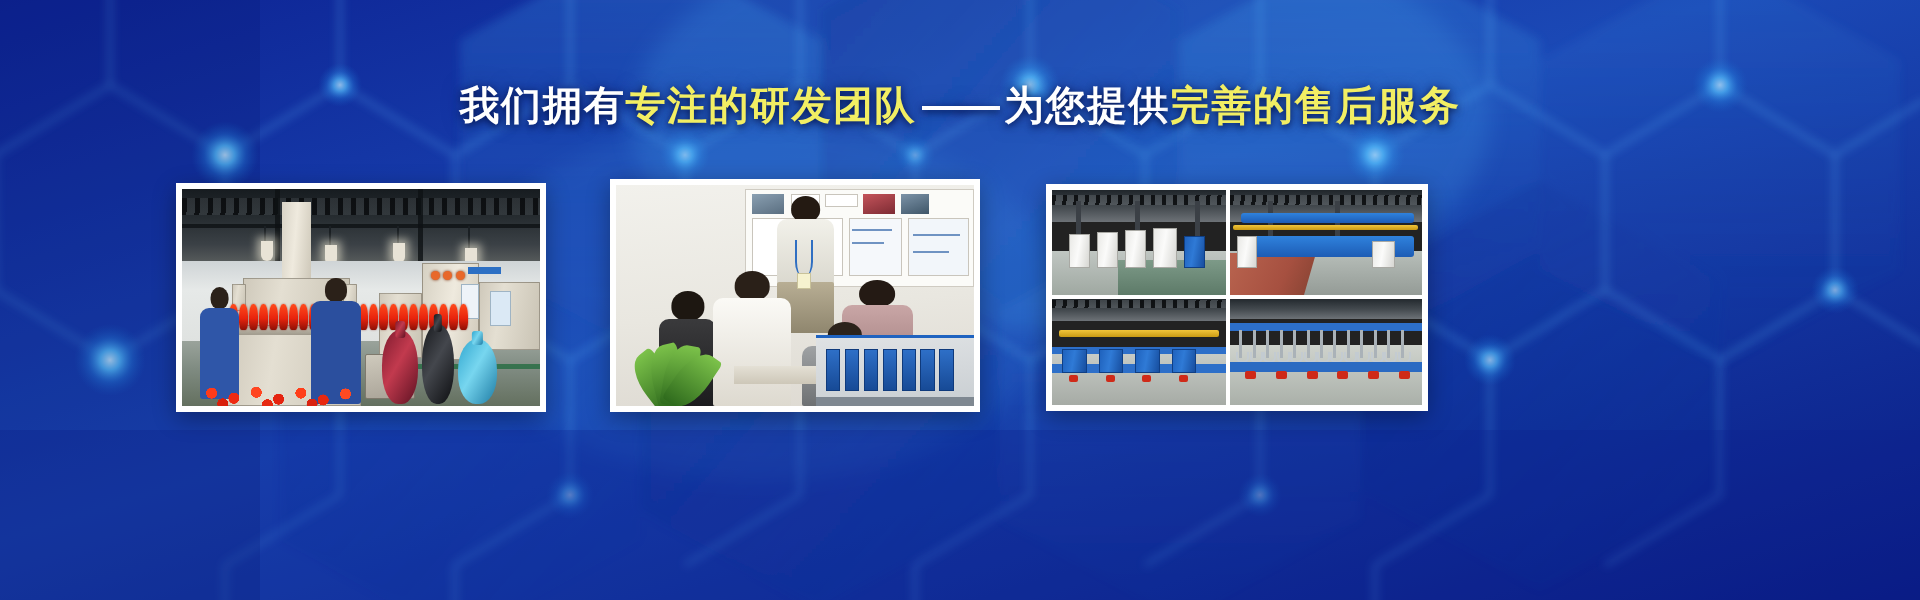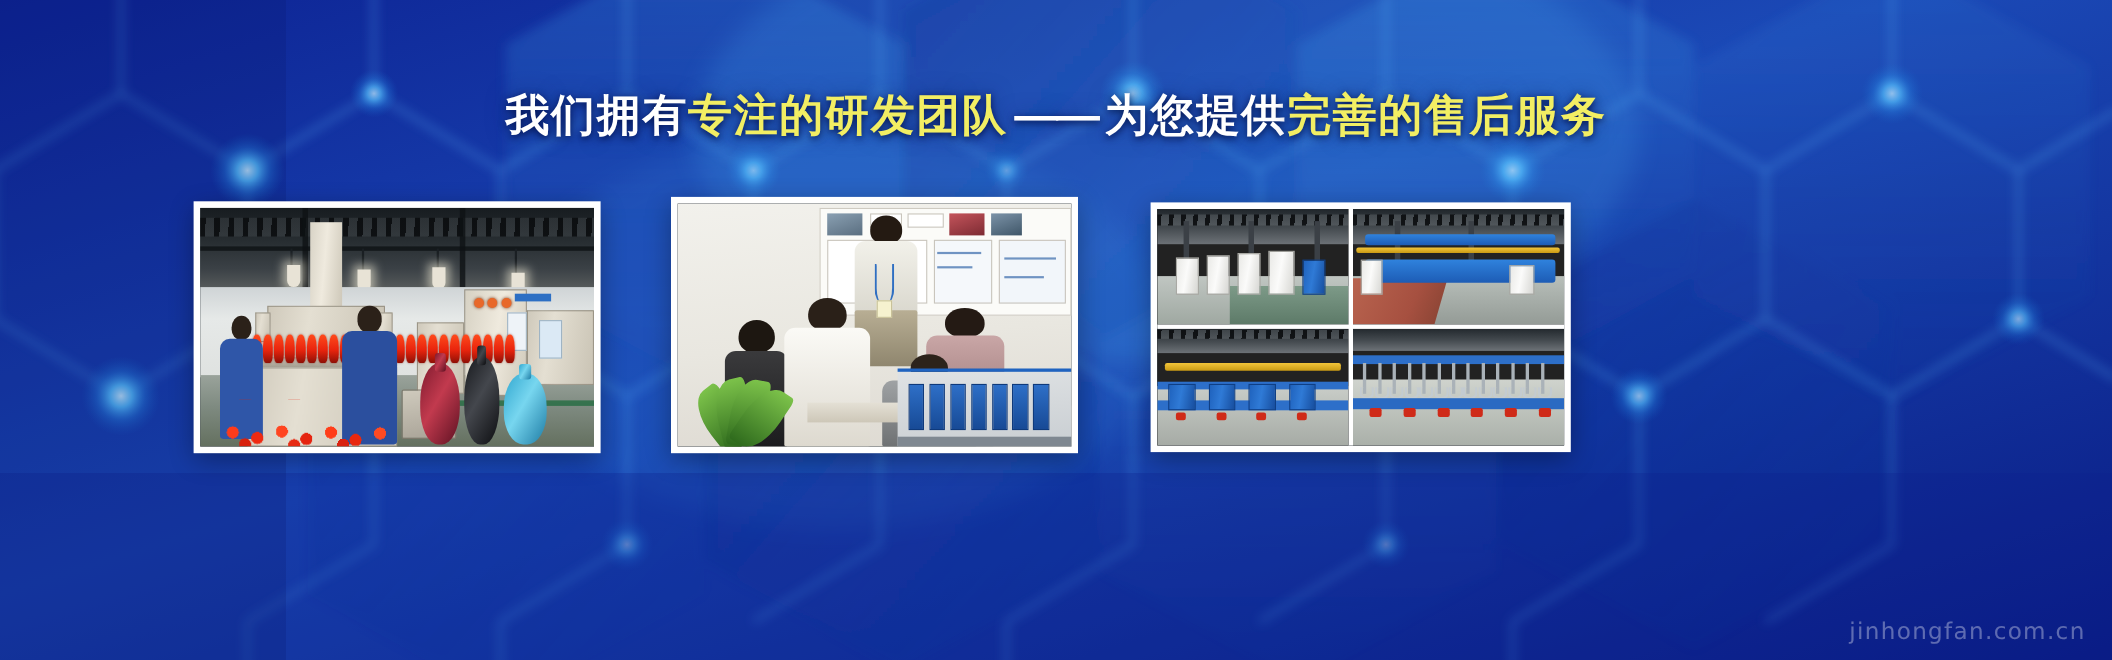--- a/index.html
+++ b/index.html
@@ -496,15 +496,14 @@
         <div class="f-redparts" style="left:56%;top:68%;width:11px;height:8px;"></div>
         <div class="f-redparts" style="left:72%;top:68%;width:11px;height:8px;"></div>
         <div class="f-redparts" style="left:88%;top:68%;width:11px;height:8px;"></div>
       </div>
 
       <div class="p3-gapv" style="left:47%;"></div>
       <div class="p3-gaph" style="top:49%;"></div>
     </div>
   </div>
 
-  <div id="watermark">jinhongfan.com.cn</div>
 
 </div>
 
 </body></html>

